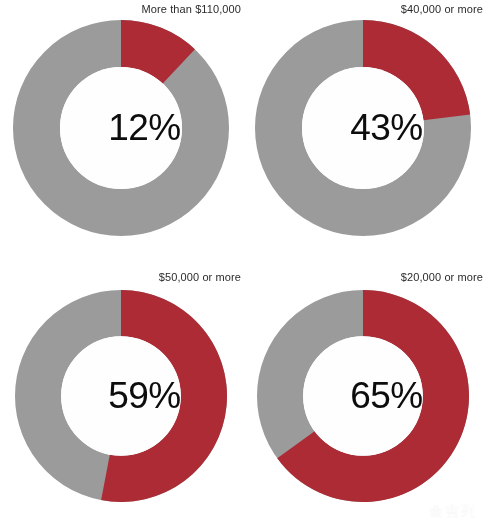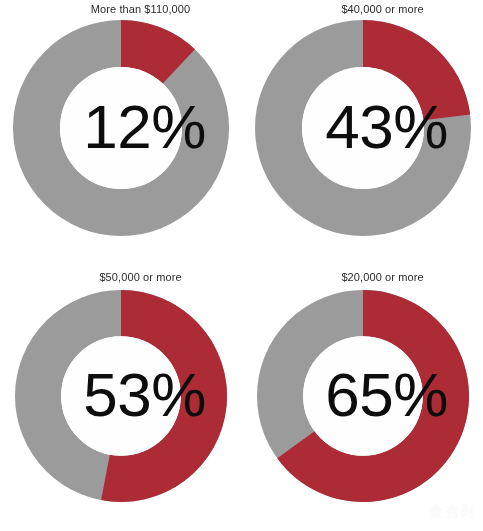--- a/index.html
+++ b/index.html
@@ -29,27 +29,26 @@
   .donut-cell.r0 { top: 0px; }
   .donut-cell.r1 { top: 266px; }
   .donut-cell.c0 { left: 0px; }
   .donut-cell.c1 { left: 242px; }
 
   .donut-label {
     position: absolute;
     top: 2px;
     left: 0;
     width: 241px;
-    text-align: center;
+    text-align: right;
     font-size: 11px;
     line-height: 14px;
     color: #2b2b2b;
     letter-spacing: 0.1px;
     white-space: nowrap;
-    padding-left: 20px;
   }
   
   .donut-cell.r1 .donut-label { top: 4px; }
 
   .donut-wrap {
     position: absolute;
     left: 50%;
     transform: translateX(-50%);
   }
   .donut-cell.r0 .donut-wrap { top: 20px; }
@@ -64,21 +63,21 @@
     left: 0;
     top: 0;
     width: 100%;
     height: 100%;
     display: flex;
     align-items: center;
     justify-content: center;
     pointer-events: none;
   }
   .donut-center-text span {
-    font-size: 62px;
+    font-size: 37px;
     font-weight: 300;
     color: #0d0d0d;
     letter-spacing: -0.5px;
     font-family: "Liberation Sans", sans-serif;
     line-height: 1;
     padding-bottom: 2px;
     margin-left: 48px;
   }
 
   
@@ -168,21 +167,21 @@
 
   <div class="donut-cell r1 c0">
     <div class="donut-label">$50,000 or more</div>
     <div class="donut-wrap">
       <svg class="donut-svg" width="212" height="212" viewBox="0 0 216 216">
           <circle cx="108" cy="108" r="84.5" fill="none" stroke="#9B9B9B" stroke-width="47"></circle>
           <path d="M 108 0 A 108 108 0 1 1 87.76281802474172 214.08702307869837 L 96.56973981027079 167.91952229445002 A 61 61 0 1 0 108 47 Z" fill="#AC2B35"></path>
           <circle cx="108" cy="108" r="61" fill="#FEFEFE"></circle>
         </svg>
       <div class="donut-center-text">
-        <span>53%</span>
+        <span>59%</span>
       </div>
     </div>
   </div>
 
   <div class="donut-cell r1 c1">
     <div class="donut-label">$20,000 or more</div>
     <div class="donut-wrap">
       <svg class="donut-svg" width="212" height="212" viewBox="0 0 216 216">
           <circle cx="108" cy="108" r="84.5" fill="none" stroke="#9B9B9B" stroke-width="47"></circle>
           <path d="M 108 0 A 108 108 0 1 1 20.626164607505686 171.4808072475871 L 58.64996334312821 143.85490038984088 A 61 61 0 1 0 108 47 Z" fill="#AC2B35"></path>

